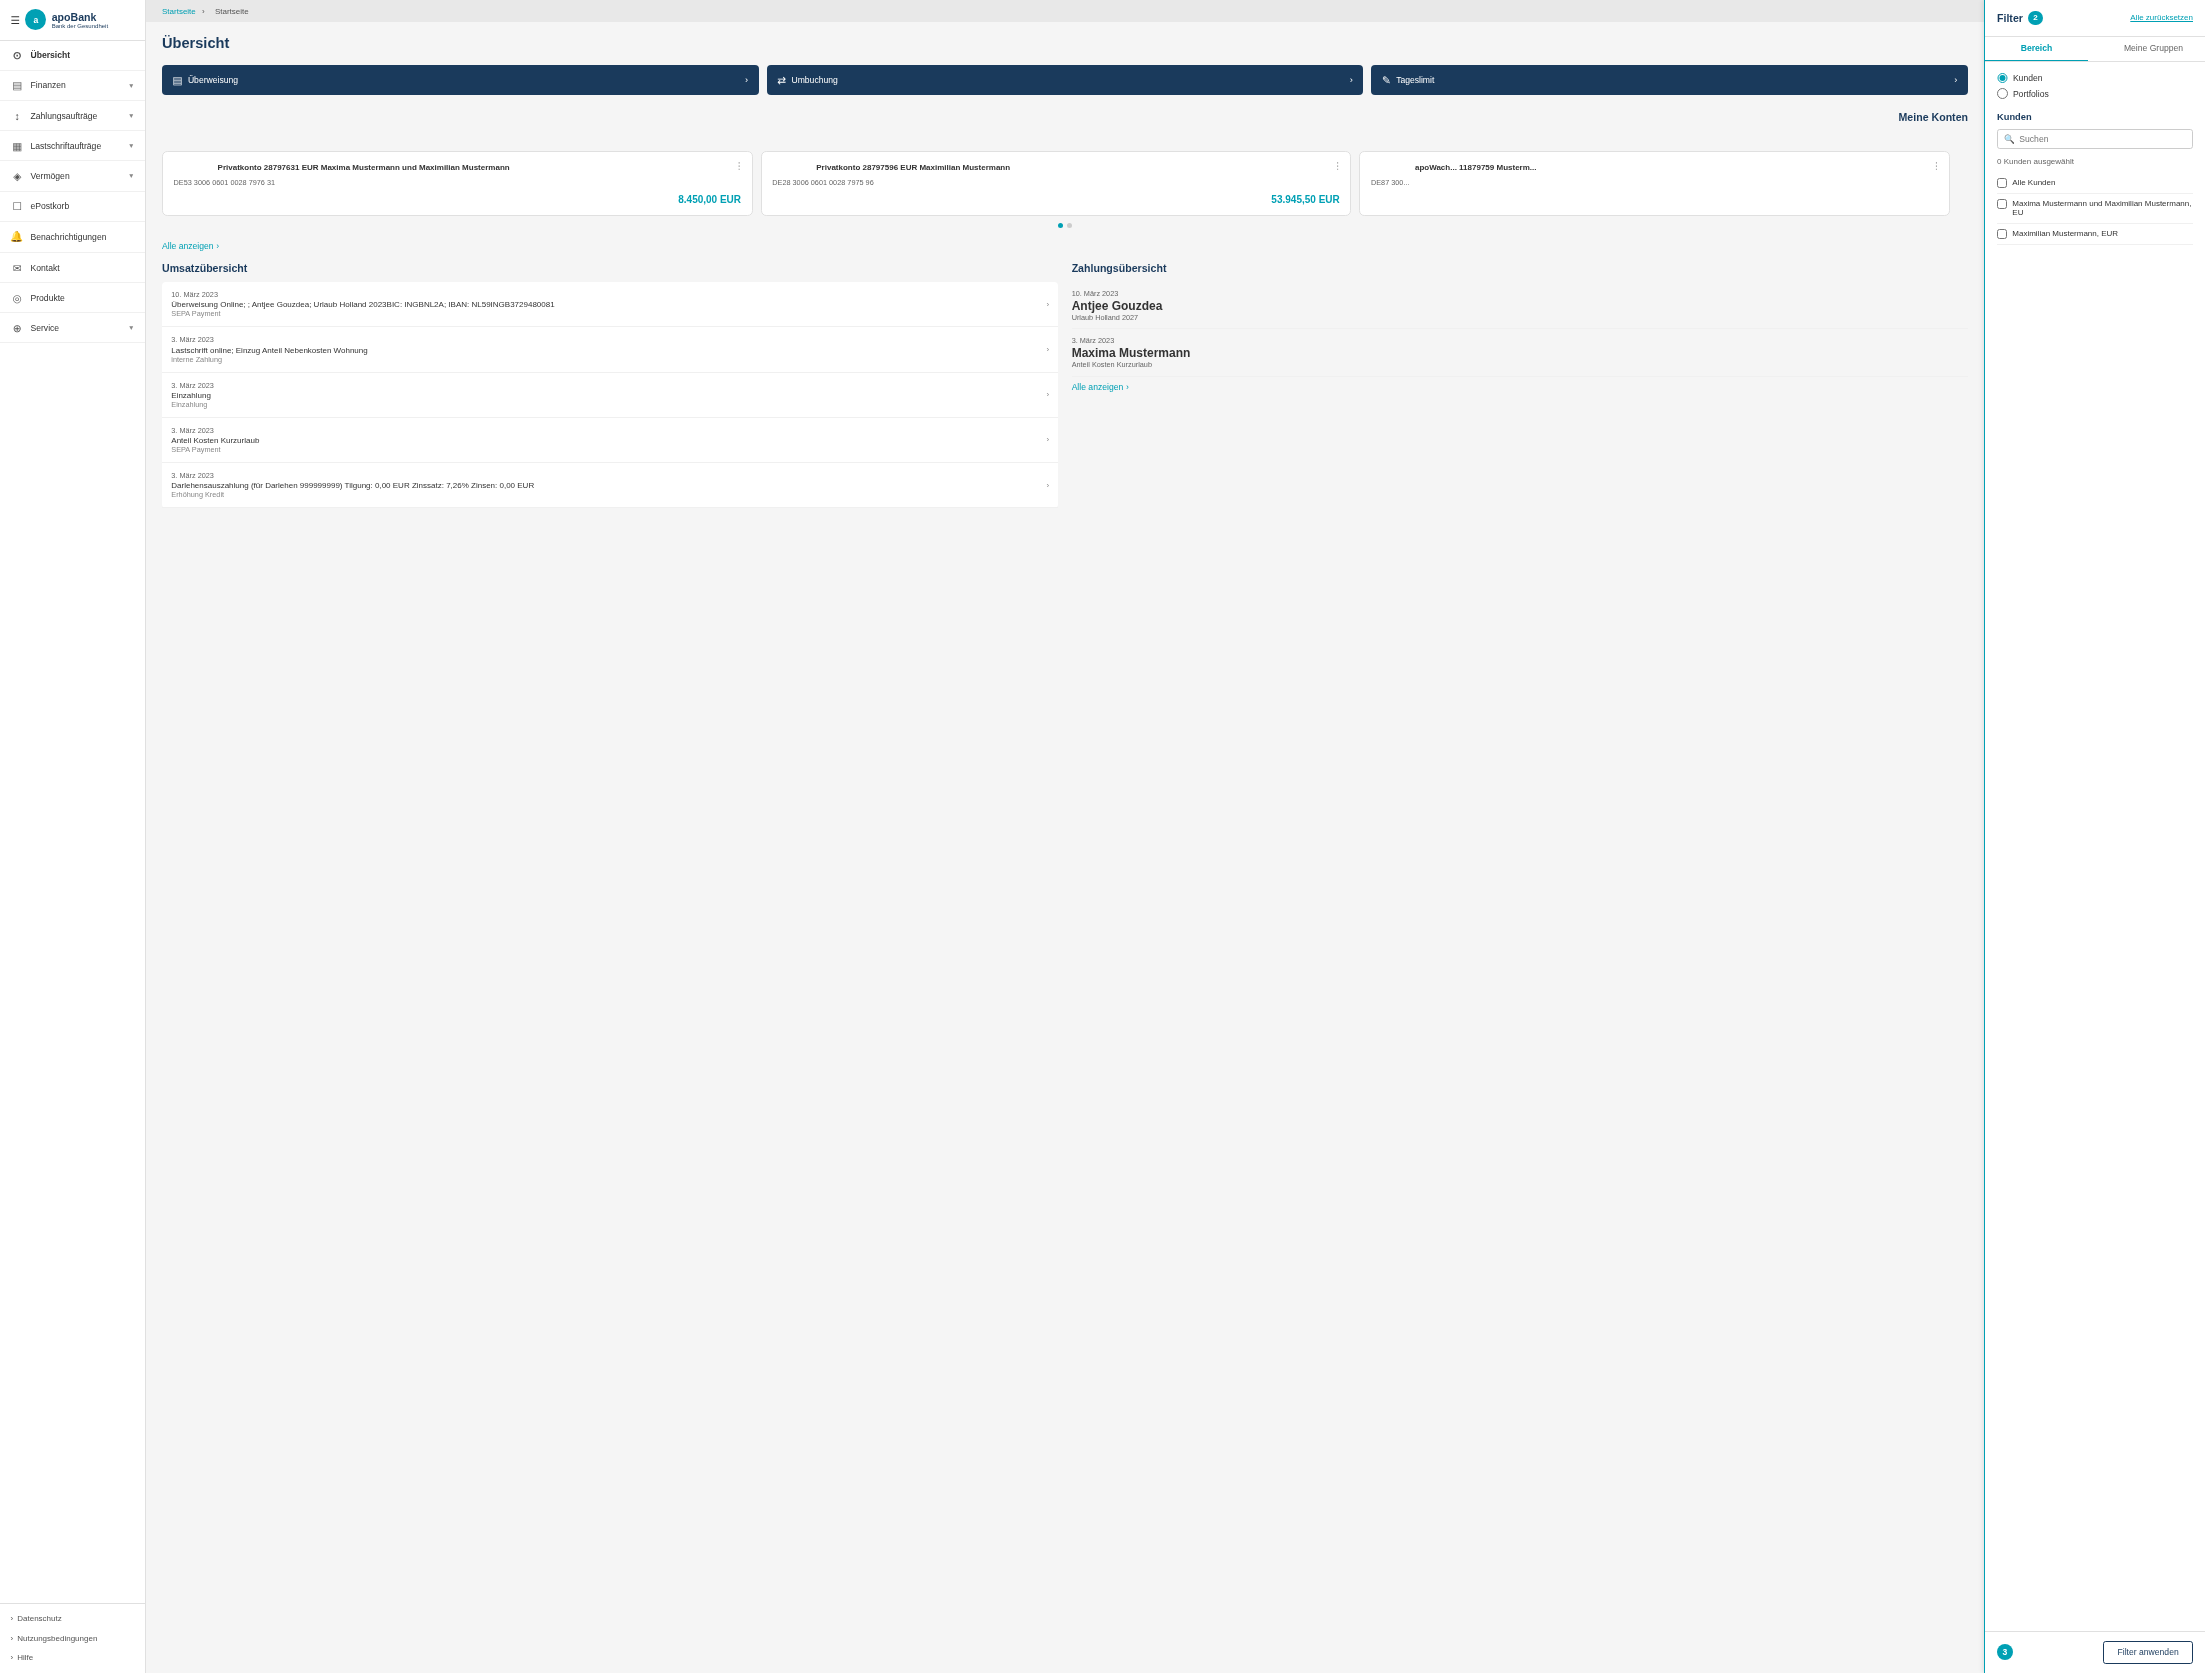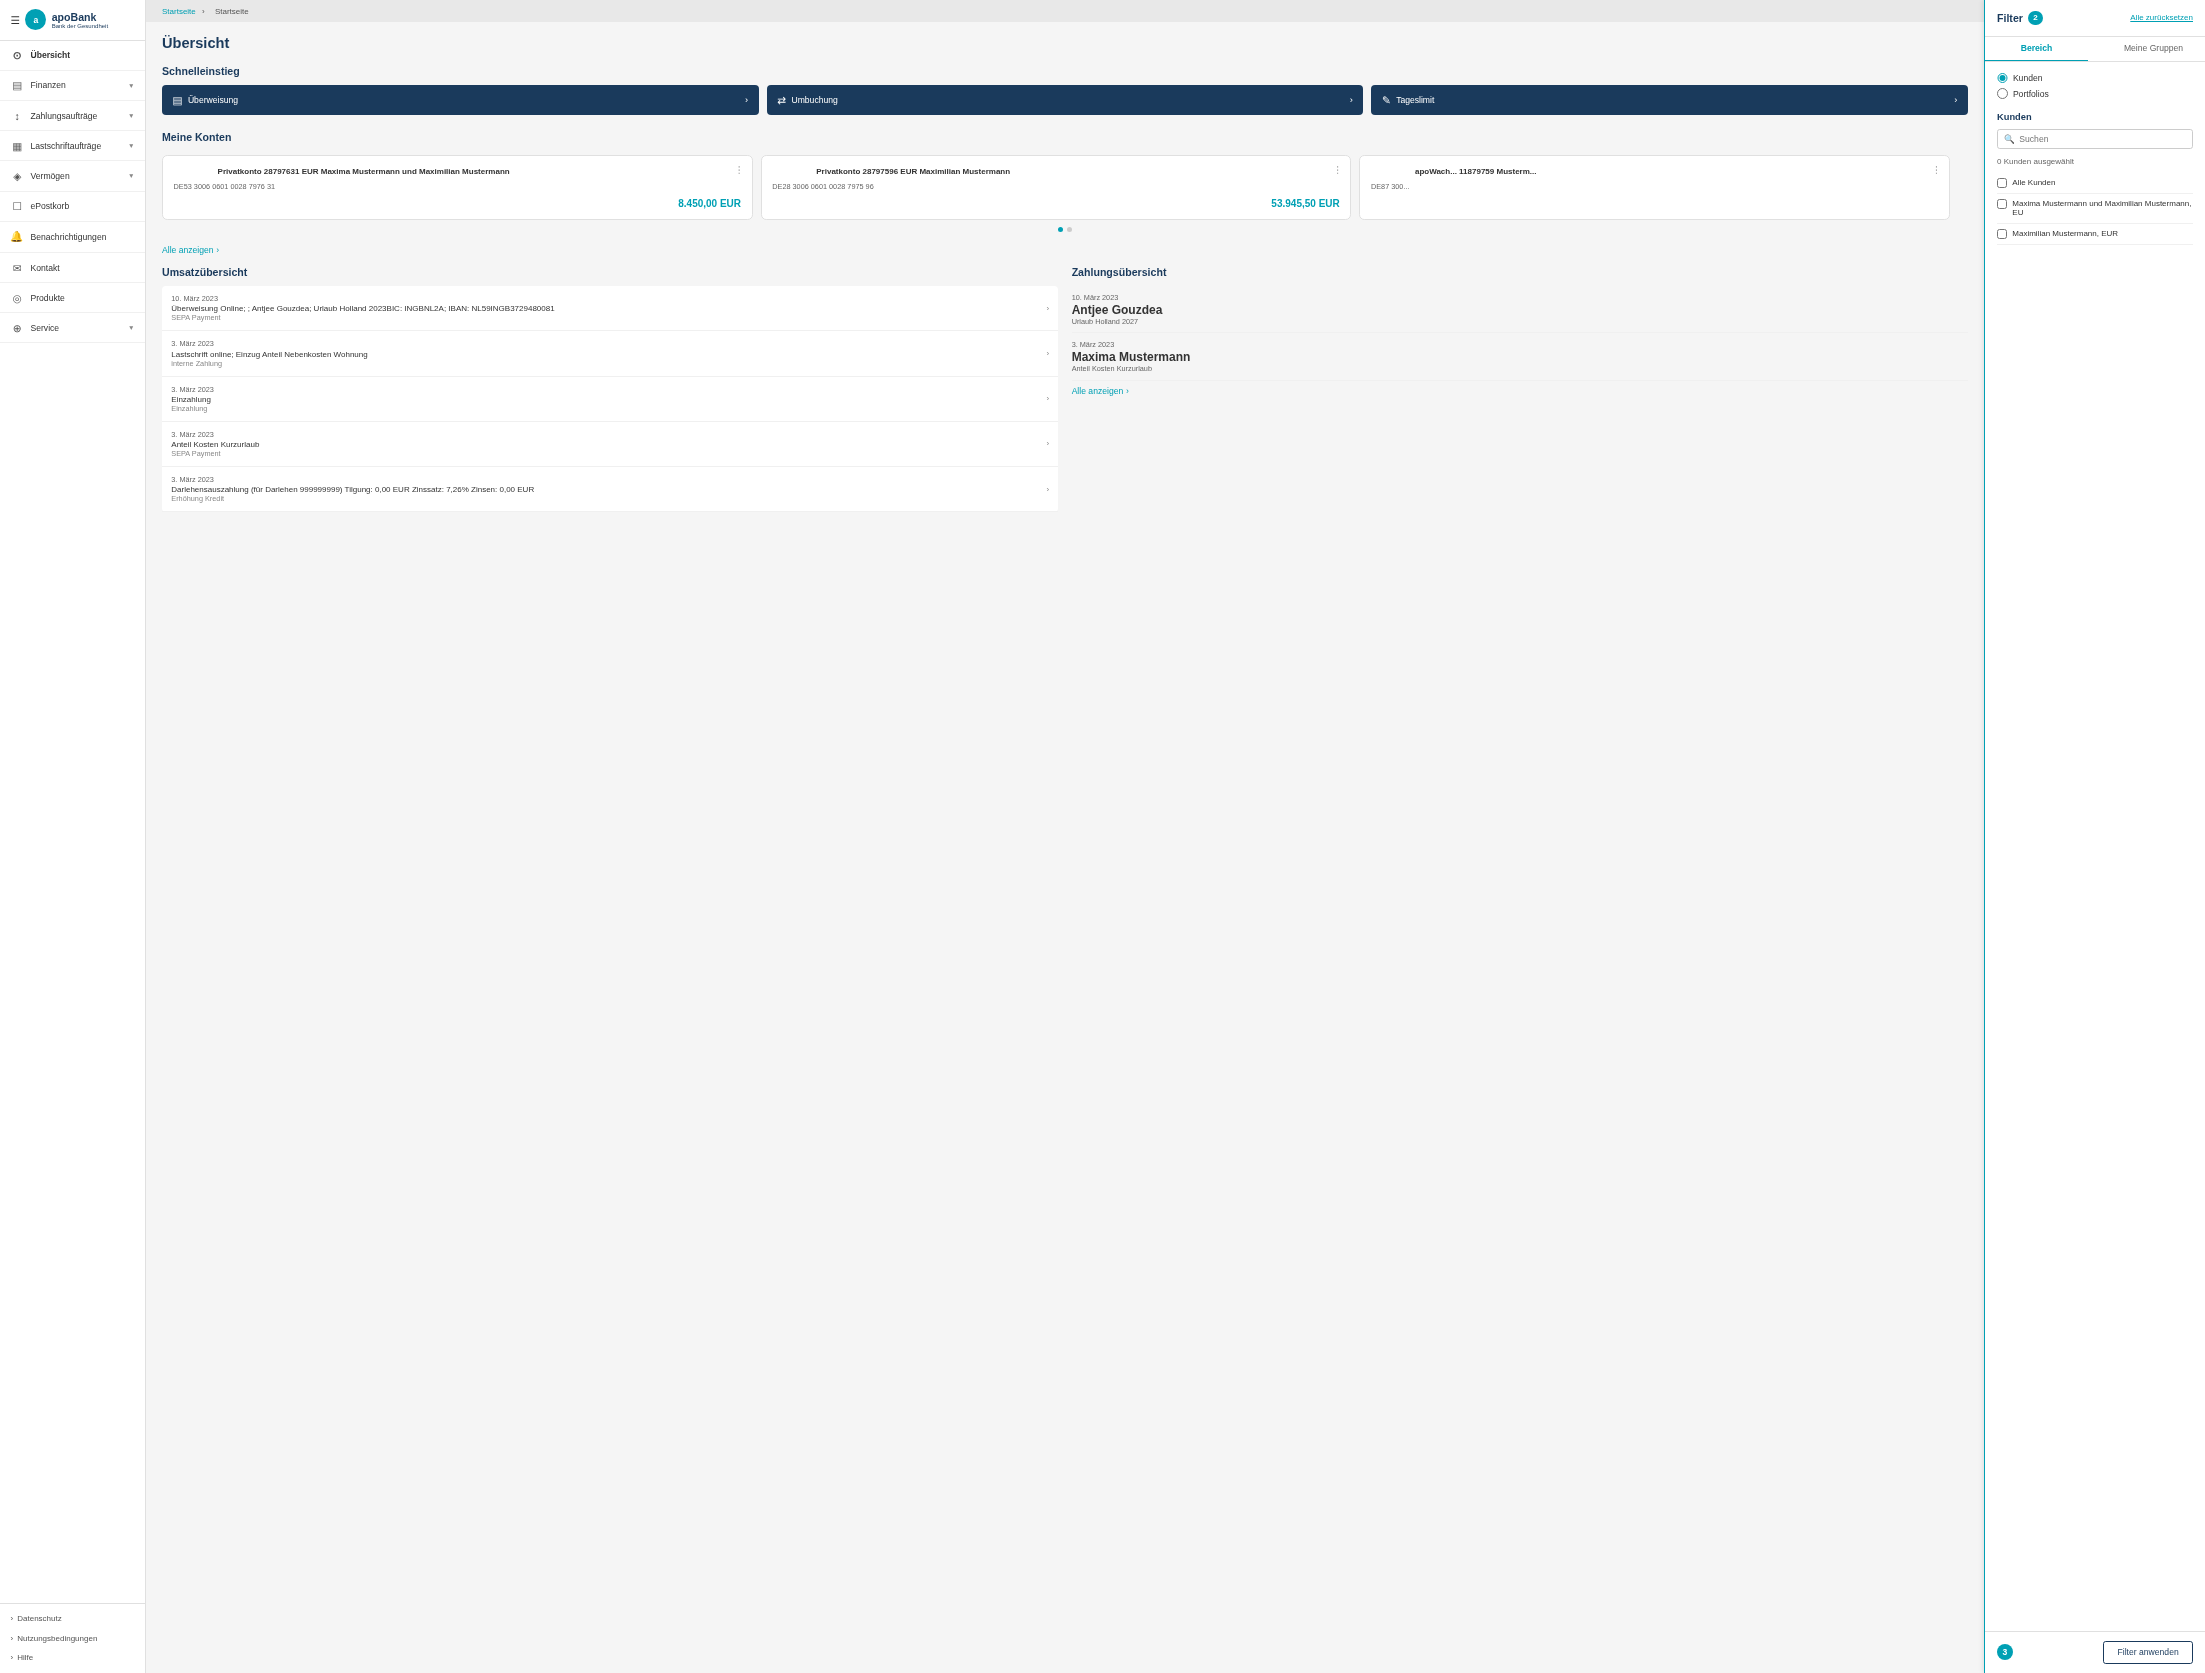--- a/index.html
+++ b/index.html
@@ -121,22 +121,22 @@
       font-size: 8.6px;
     }
     .quick-btn-icon { font-size: 10.6px; margin-right: 5.3px; }
     .quick-btn-left { display: flex; align-items: center; }
     .quick-btn-arrow { font-size: 9.3px; }
 
     
     .konten-header {
       display: flex;
       align-items: center;
-      justify-content: flex-start;
-      margin-bottom: 4px;
+      justify-content: flex-end;
+      margin-bottom: 20px;
     }
     .konten-container {
       position: relative;
       margin-bottom: 13.3px;
     }
     .konten-scroll {
       display: flex;
       gap: 8px;
       overflow: hidden;
     }
@@ -432,21 +432,20 @@
 <div class="main">
   <div class="breadcrumb">
     <a>Startseite</a>
     <span>›</span>
     <span>Startseite</span>
   </div>
 
   <div class="content-area">
     <h1 class="page-title">Übersicht</h1>
 
-    <div class="section-title">Schnelleinstieg</div>
     <div class="quick-actions" id="quick-actions-container">
         <button class="quick-btn">
     <div class="quick-btn-left">
       <span class="quick-btn-icon">▤</span>
       <span>Überweisung</span>
     </div>
     <span class="quick-btn-arrow">›</span>
   </button>
         <button class="quick-btn">
     <div class="quick-btn-left">

